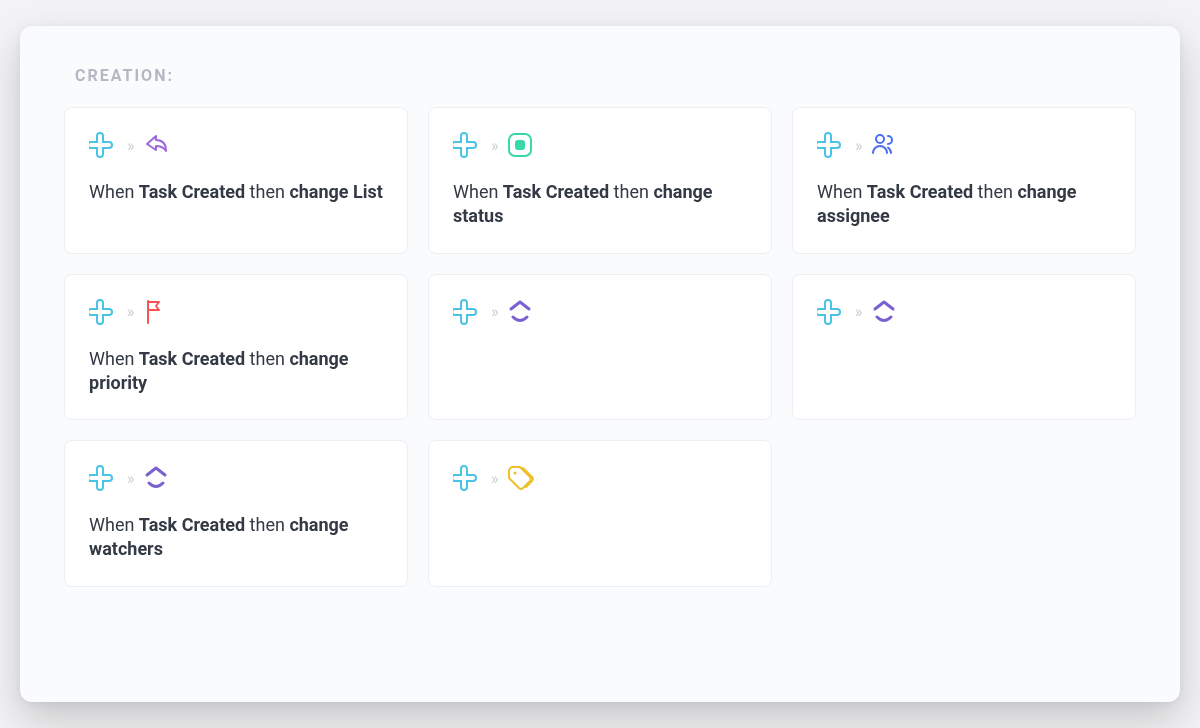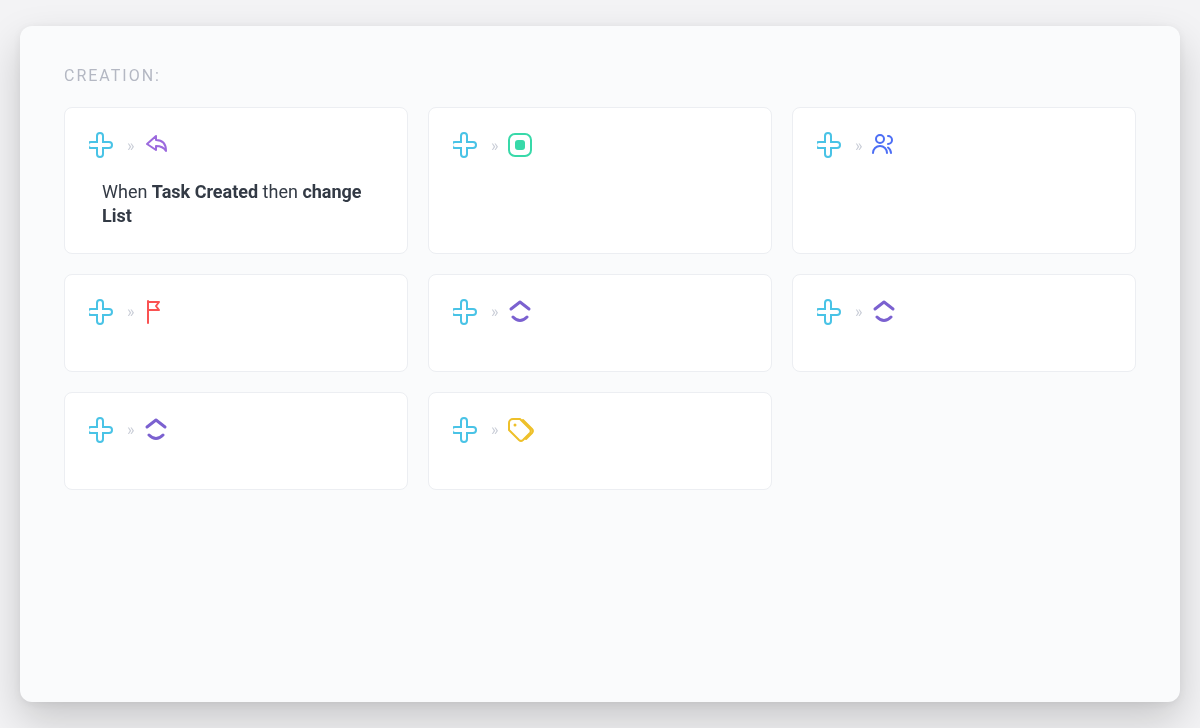--- a/index.html
+++ b/index.html
@@ -14,22 +14,23 @@
     background: #fafbfc;
     border-radius: 12px;
     box-shadow: 0 18px 40px rgba(0,0,0,0.18), 0 2px 8px rgba(0,0,0,0.06);
     padding: 40px 44px 60px;
     height: 100%;
   }
   .section-label {
     font-size: 16px;
     letter-spacing: 2px;
     color: #b4b8c3;
-    font-weight: 400;
+    font-weight: 700;
     margin-bottom: 22px;
+    margin-left: 11px;
   }
   .grid {
     display: grid;
     grid-template-columns: repeat(3, 1fr);
     gap: 20px;
   }
   .card {
     background: #ffffff;
     border: 1px solid #eceef2;
     border-radius: 8px;
@@ -48,21 +49,20 @@
   .icons svg { display: block; }
   .arrows {
     color: #c9cdd7;
     font-size: 16px;
     letter-spacing: -3px;
   }
   .desc {
     font-size: 18px;
     line-height: 1.35;
     color: #333a45;
-    margin-left: 13px;
   }
   .desc .bold { font-weight: 700; }
 </style>
 </head>
 <body>
 
 <svg width="0" height="0" style="position:absolute">
   <defs>
     <g id="icon-plus">
       <path d="M14 5 v6 h6 a3 3 0 0 1 0 6 h-6 v6 a3 3 0 0 1 -6 0 v-6 h-6 a3 3 0 0 1 0 -6 h6 v-6 a3 3 0 0 1 6 0 z" fill="none" stroke="currentColor" stroke-width="2"></path>
@@ -122,50 +122,53 @@
               <use href="#icon-plus"></use>
             </svg>
           </span>
           <span class="arrows" style="color:#c9cdd7">»</span>
           <span>
             <svg width="28" height="28" viewBox="0 0 28 28" style="color:#38D9A9">
               <use href="#icon-status"></use>
             </svg>
           </span>
         </div>
+        <div class="desc"><span>When </span><span class="bold">Task Created</span><span> then </span><span class="bold">change status</span></div>
       </div>
       <div class="card">
         <div class="icons">
           <span>
             <svg width="28" height="28" viewBox="0 0 28 28" style="color:#49C3E6">
               <use href="#icon-plus"></use>
             </svg>
           </span>
           <span class="arrows" style="color:#c9cdd7">»</span>
           <span>
             <svg width="28" height="28" viewBox="0 0 28 28" style="color:#4C6EF5">
               <use href="#icon-people"></use>
             </svg>
           </span>
         </div>
+        <div class="desc"><span>When </span><span class="bold">Task Created</span><span> then </span><span class="bold">change assignee</span></div>
       </div>
       <div class="card">
         <div class="icons">
           <span>
             <svg width="28" height="28" viewBox="0 0 28 28" style="color:#49C3E6">
               <use href="#icon-plus"></use>
             </svg>
           </span>
           <span class="arrows" style="color:#c9cdd7">»</span>
           <span>
             <svg width="28" height="28" viewBox="0 0 28 28" style="color:#FA5252">
               <use href="#icon-flag"></use>
             </svg>
           </span>
         </div>
+        <div class="desc"><span>When </span><span class="bold">Task Created</span><span> then </span><span class="bold">change priority</span></div>
       </div>
       <div class="card">
         <div class="icons">
           <span>
             <svg width="28" height="28" viewBox="0 0 28 28" style="color:#49C3E6">
               <use href="#icon-plus"></use>
             </svg>
           </span>
           <span class="arrows" style="color:#c9cdd7">»</span>
           <span>
@@ -197,20 +200,21 @@
               <use href="#icon-plus"></use>
             </svg>
           </span>
           <span class="arrows" style="color:#c9cdd7">»</span>
           <span>
             <svg width="28" height="28" viewBox="0 0 28 28" style="color:#7B61D0">
               <use href="#icon-clickup"></use>
             </svg>
           </span>
         </div>
+        <div class="desc"><span>When </span><span class="bold">Task Created</span><span> then </span><span class="bold">change watchers</span></div>
       </div>
       <div class="card">
         <div class="icons">
           <span>
             <svg width="28" height="28" viewBox="0 0 28 28" style="color:#49C3E6">
               <use href="#icon-plus"></use>
             </svg>
           </span>
           <span class="arrows" style="color:#c9cdd7">»</span>
           <span>

